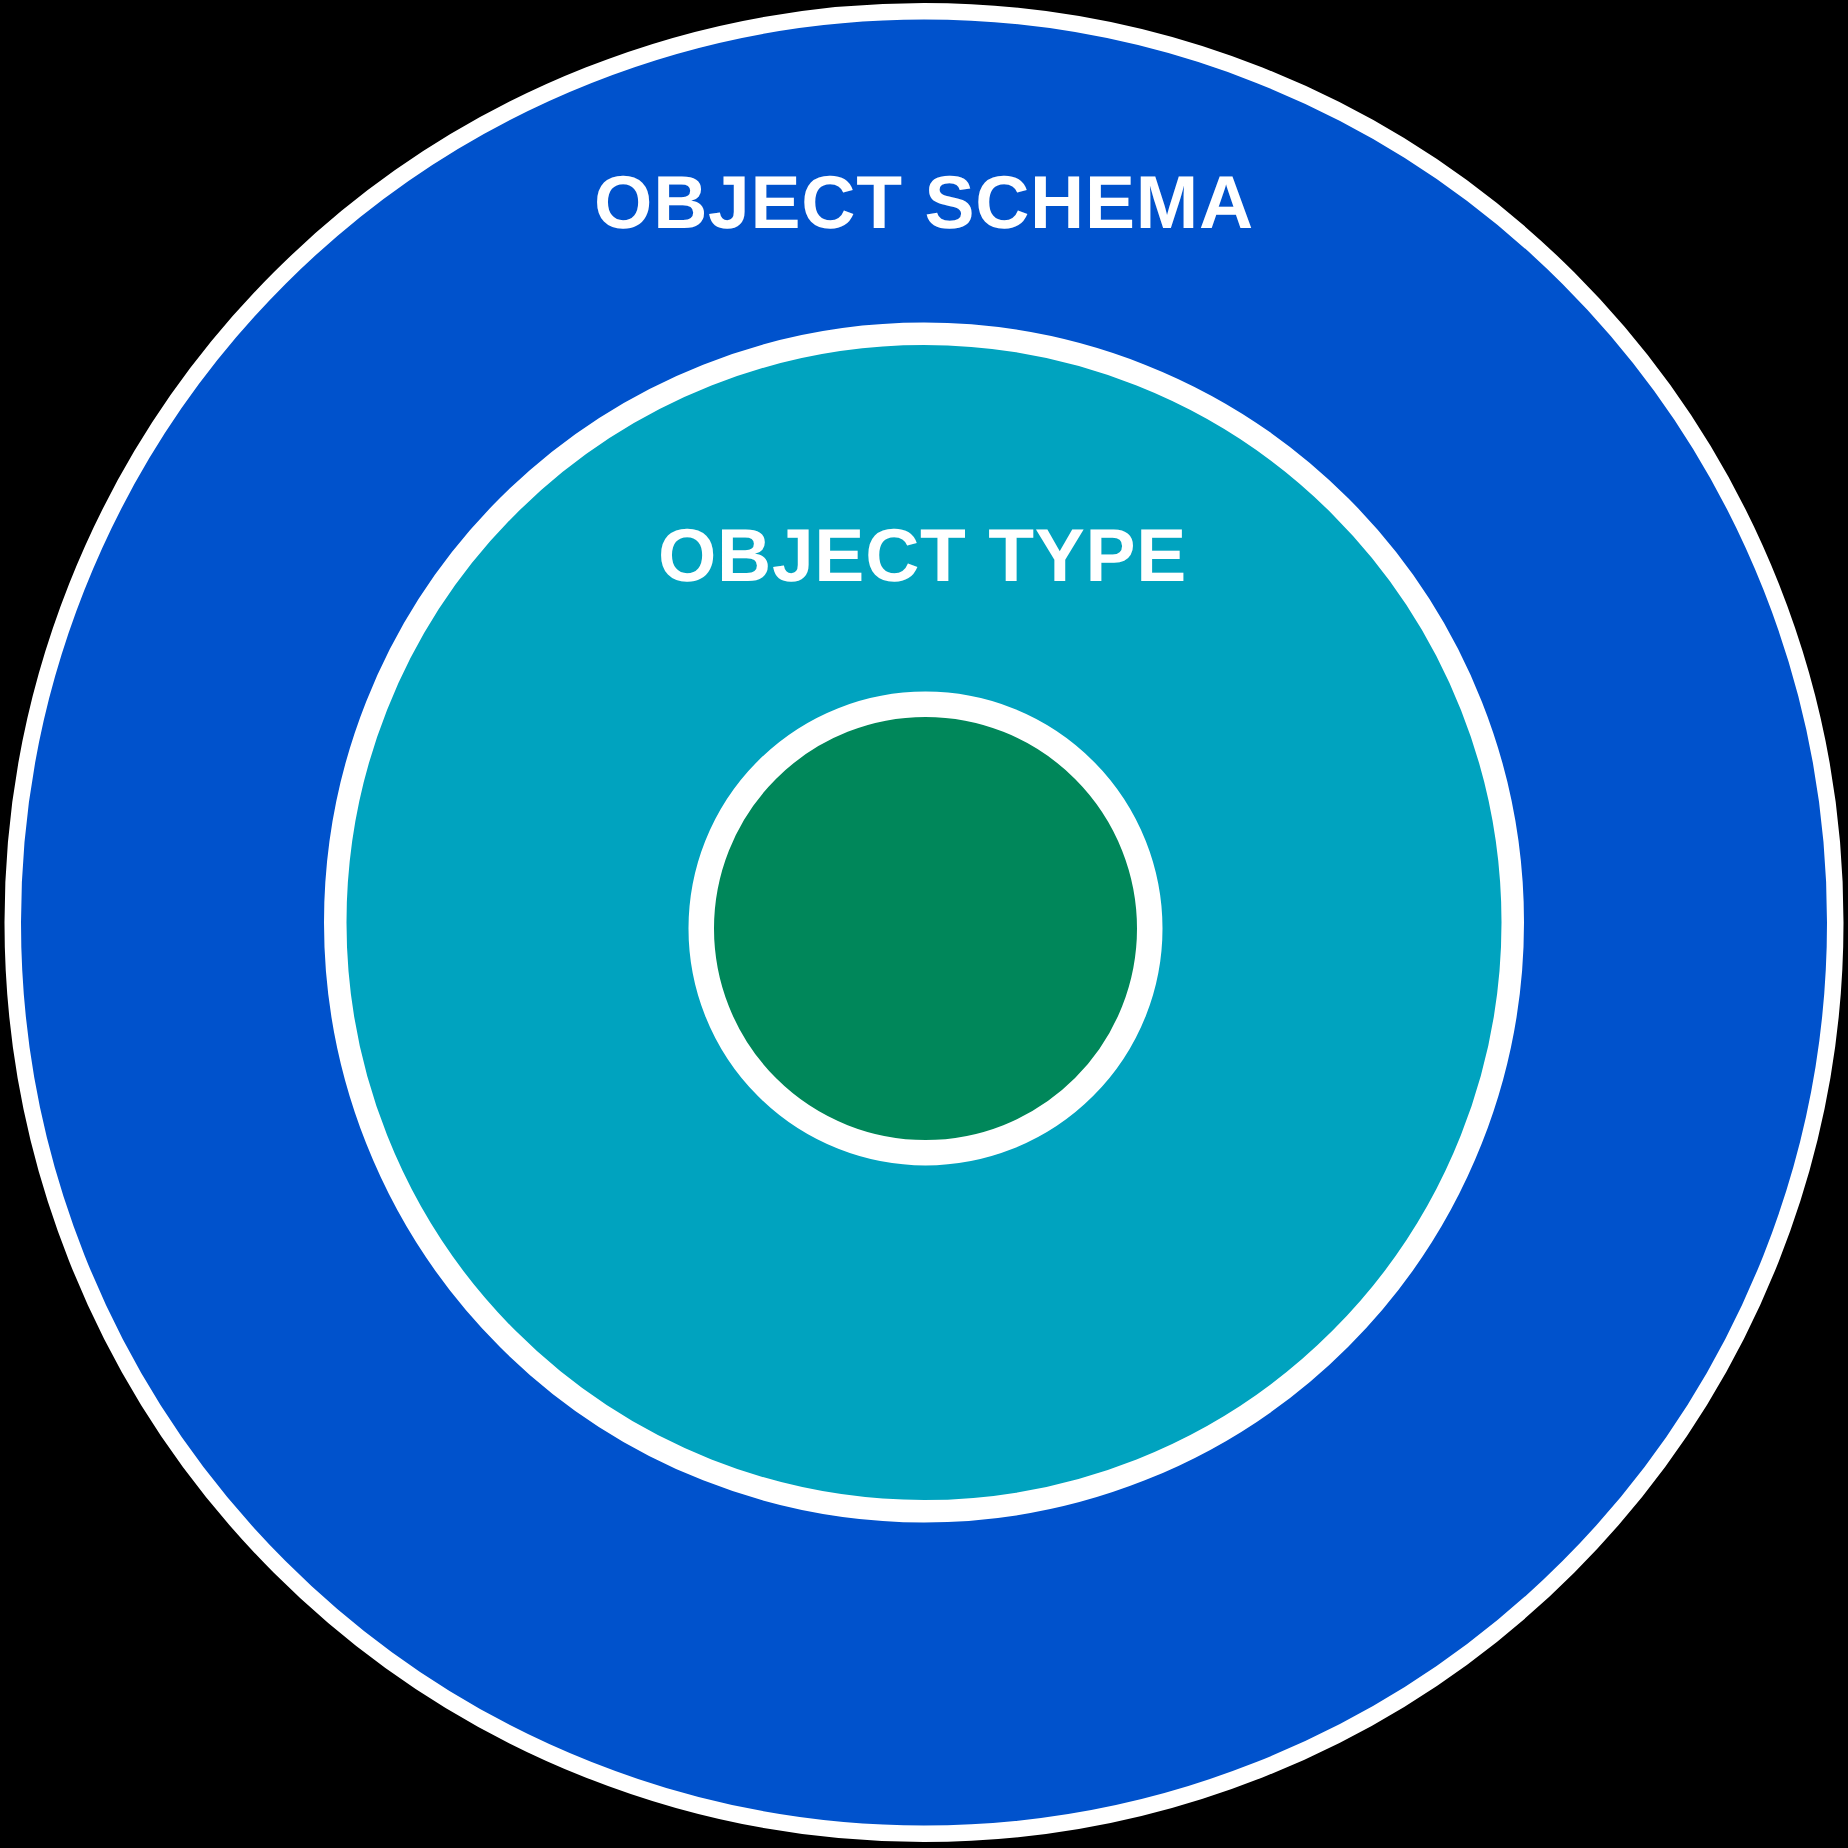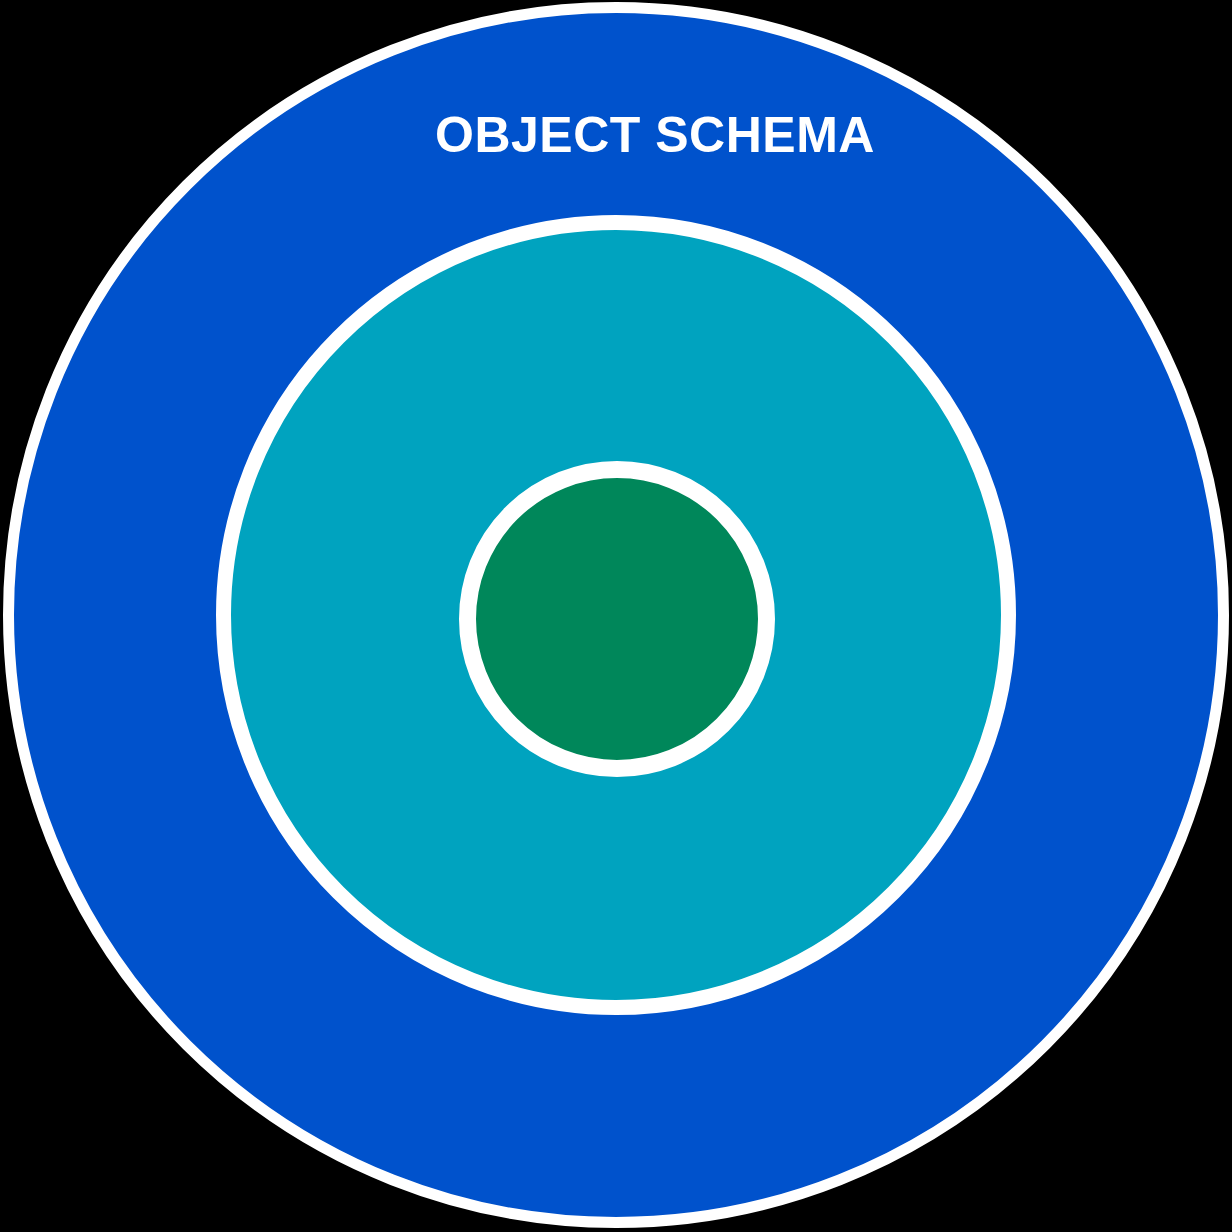--- a/index.html
+++ b/index.html
@@ -58,17 +58,18 @@
 <body>
 
 <div class="stage" style="background-color: rgb(0, 0, 0);">
 
   <div class="circle circle-outer" style="background-color: rgb(0, 82, 204); border-color: rgb(255, 255, 255);"></div>
 
   <div class="circle circle-middle" style="background-color: rgb(0, 163, 191); border-color: rgb(255, 255, 255);"></div>
 
   <div class="circle circle-inner" style="background-color: rgb(0, 135, 90); border-color: rgb(255, 255, 255);"></div>
 
-  <span class="ring-label label-schema" style="color: rgb(255, 255, 255); margin-left: 39px;">OBJECT SCHEMA</span>
+  <span class="ring-label label-schema" style="color: rgb(255, 255, 255);">OBJECT SCHEMA</span>
 
+  <span class="ring-label label-type" style="color: rgb(255, 255, 255);">OBJECT TYPE</span>
 
 
 </div>
 
 </body></html>

